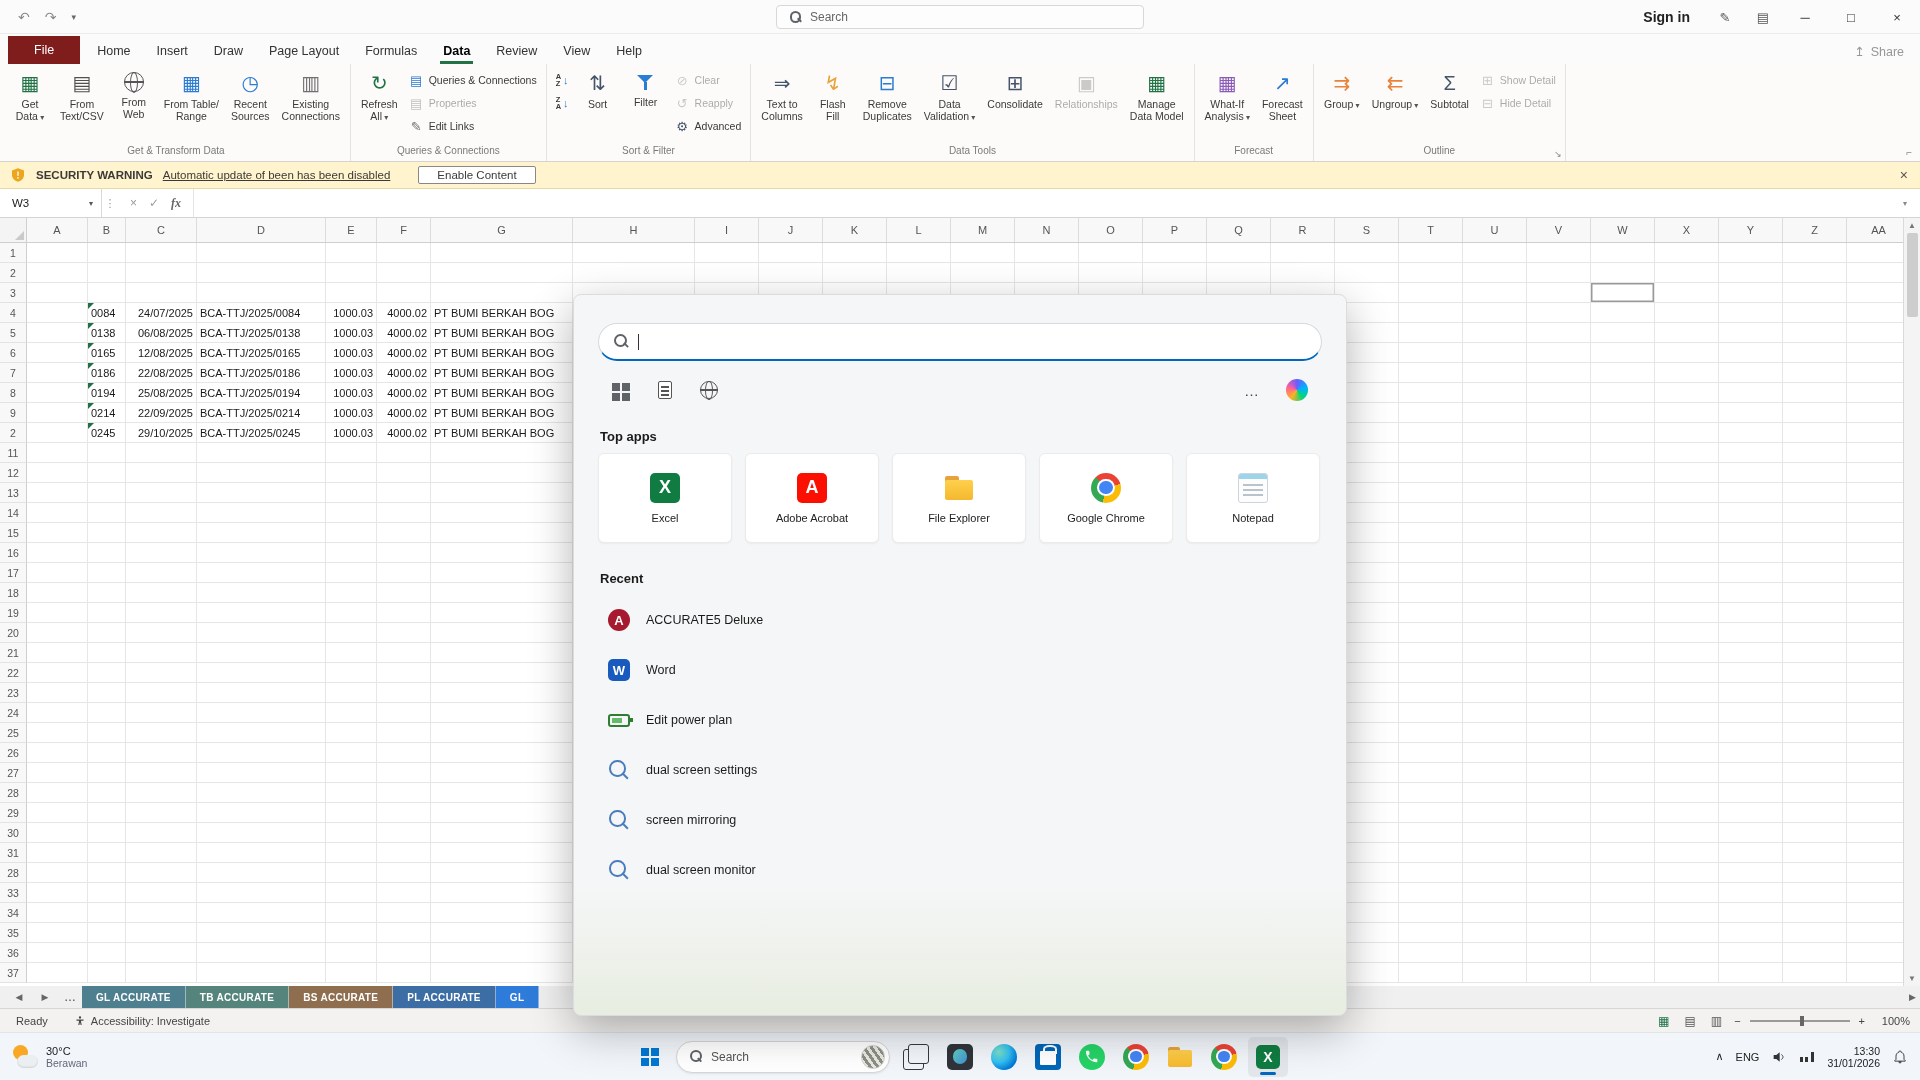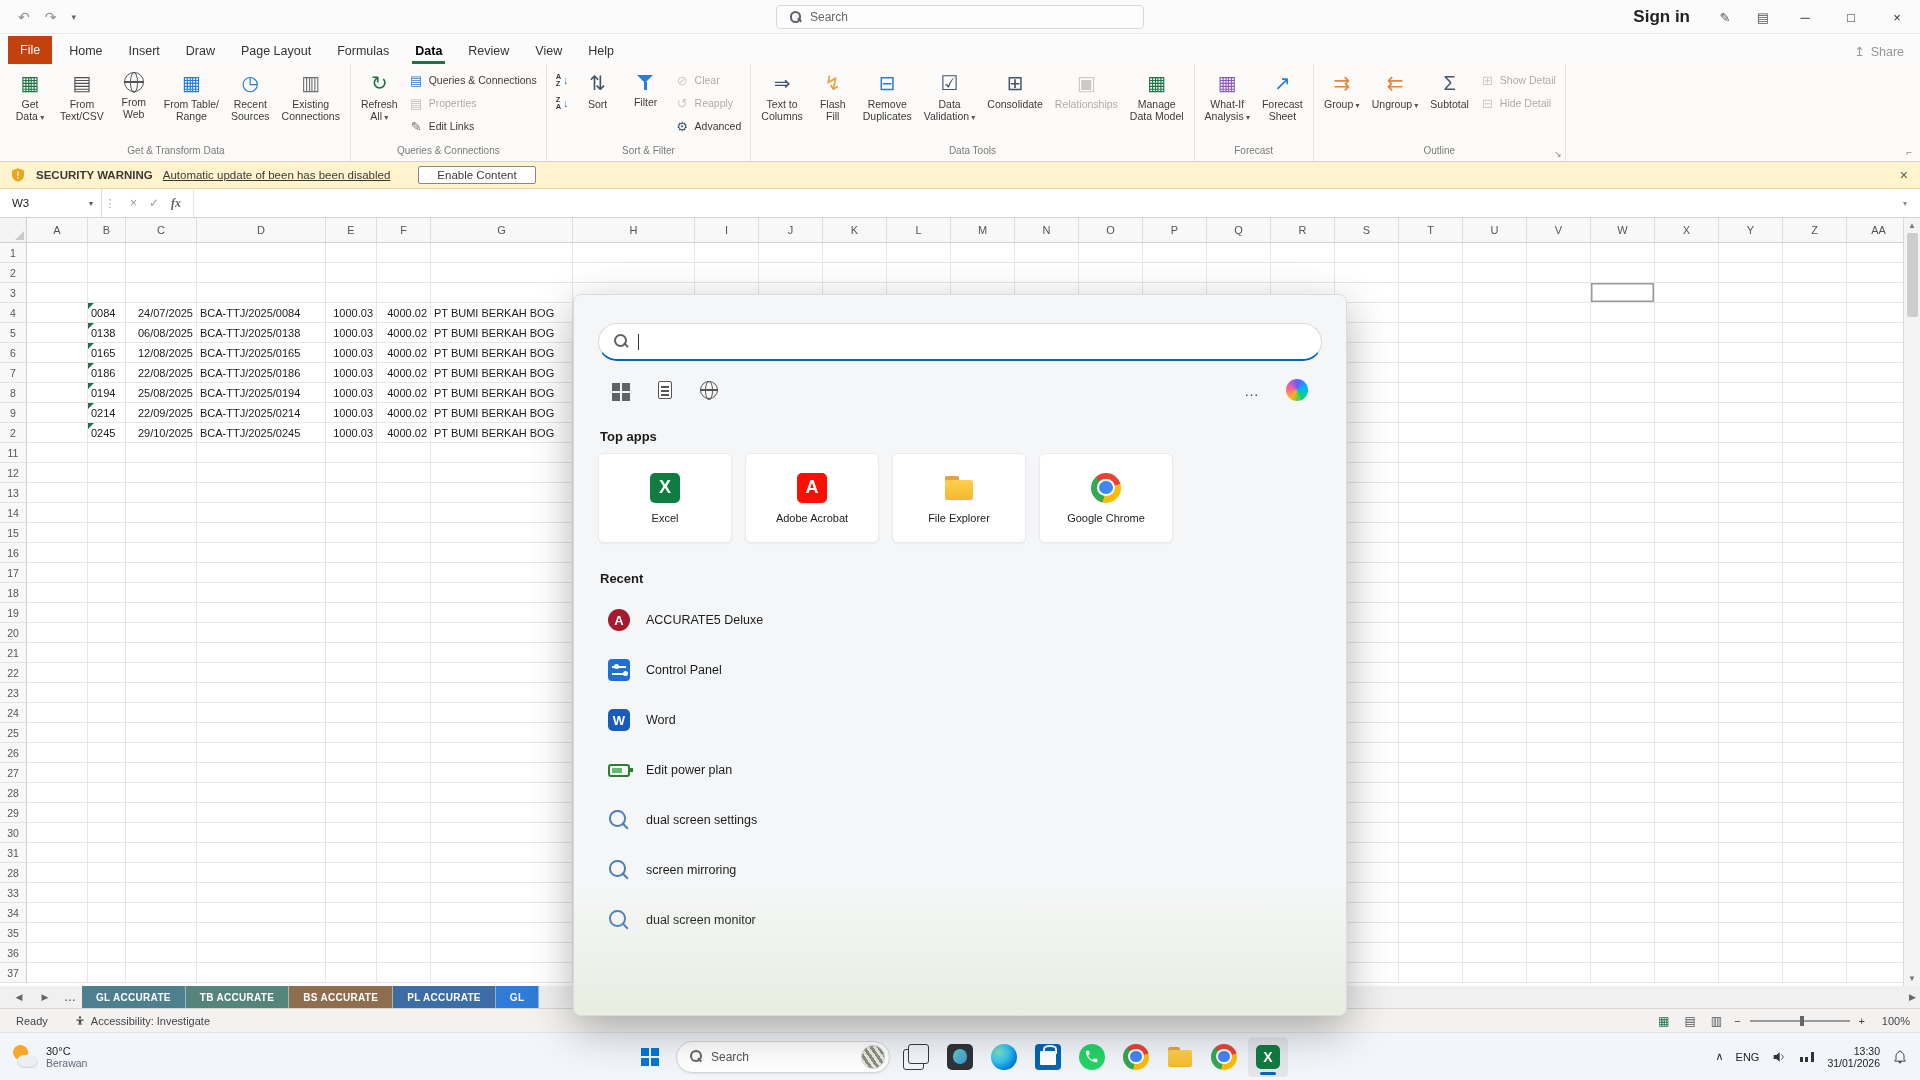--- a/index.html
+++ b/index.html
@@ -6,29 +6,29 @@
 html,body{width:1920px;height:1080px;overflow:hidden;background:#fff;font-family:"Liberation Sans","DejaVu Sans",sans-serif}
 #app{width:1920px;height:1080px;display:flex;flex-direction:column;position:relative}
 
 
 .titlebar{flex:0 0 34px;background:#fbfbfb;border-bottom:1px solid #ececec;display:flex;align-items:center;position:relative}
 .qat{display:flex;align-items:center;gap:15px;padding-left:18px;color:#8a8a8a;font-size:14px}
 .qat .small{font-size:9px;color:#666}
 .title-center{position:absolute;left:150px;width:610px;text-align:center;font-size:12.5px;color:#333;white-space:nowrap;overflow:hidden}
 .tb-search{position:absolute;left:776px;top:5px;width:368px;height:24px;border:1px solid #d8d8d8;border-radius:4px;background:#fdfdfd;display:flex;align-items:center;gap:8px;padding-left:12px;font-size:12px;color:#666}
 .tb-right{position:absolute;right:0;top:0;height:34px;display:flex;align-items:center}
-.signin{font-size:17px;color:#222;padding:0 16px;font-weight:600}
+.signin{font-size:14px;color:#222;padding:0 16px;font-weight:600}
 .tb-ico{width:38px;height:34px;display:flex;align-items:center;justify-content:center;color:#555;font-size:13px}
 .winctl{width:46px;height:34px;display:flex;align-items:center;justify-content:center;font-size:13px;color:#333}
 
 
 .tabsrow{flex:0 0 30px;background:#fbfbfb;display:flex;align-items:flex-end;padding-left:8px;position:relative}
 .rtabs{display:flex;align-items:flex-end;height:100%}
 .rtab{padding:6px 13px;font-size:12.5px;color:#333;position:relative;white-space:nowrap}
-.rtab.file{background:#c2410c;color:#fff;padding:7px 12px;margin-right:4px}
+.rtab.file{background:#7f1d1d;color:#fff;padding:7px 26px;margin-right:4px}
 .rtab.active{font-weight:700;color:#000}
 .rtab.active::after{content:'';position:absolute;left:10px;right:10px;bottom:0;height:3px;background:#217346}
 .share{position:absolute;right:16px;bottom:5px;color:#979797;font-size:12.5px;display:flex;align-items:center;gap:6px}
 
 
 .ribbon{flex:0 0 98px;background:#fcfbfa;border-bottom:1px solid #d5d3d1;display:flex;align-items:stretch;padding:0 2px;position:relative}
 .rgroup{display:flex;flex-direction:column;border-right:1px solid #e5e3e1;padding:2px 5px 0;position:relative}
 .rrow{flex:1;display:flex;align-items:stretch;gap:2px}
 .rgl{height:18px;font-size:10px;color:#7a7a7a;text-align:center;line-height:15px;white-space:nowrap}
 .rbtn{display:flex;flex-direction:column;align-items:center;padding:6px 5px 2px;min-width:46px;border-radius:3px;text-align:center}
@@ -1793,32 +1793,32 @@
           <div class="tlab">Adobe Acrobat</div>
         </div>
         <div class="tile">
           <span class="ic-folder" style="width: 30px; height: 30px;"></span>
           <div class="tlab">File Explorer</div>
         </div>
         <div class="tile">
           <span class="ic-chrome" style="width: 30px; height: 30px;"></span>
           <div class="tlab">Google Chrome</div>
         </div>
+        <div class="tile">
+          <span class="ic-notepad" style="width: 30px; height: 30px;"></span>
+          <div class="tlab">Notepad</div>
+        </div>
       </div>
     <div class="ov-label" style="top:276px">Recent</div>
     <div id="recent-list">
         <div class="ritem">
           <span class="ic-letter" style="width: 22px; height: 22px; background: rgb(166, 25, 46); font-size: 13px; border-radius: 50%;">A</span>
           <span class="rilab">ACCURATE5 Deluxe</span>
         </div>
         <div class="ritem">
-          <span class="ic-control" style="width: 22px; height: 22px;"></span>
-          <span class="rilab">Control Panel</span>
-        </div>
-        <div class="ritem">
           <span class="ic-letter" style="width: 22px; height: 22px; background: rgb(24, 90, 189); font-size: 13px;">W</span>
           <span class="rilab">Word</span>
         </div>
         <div class="ritem">
           <span class="ic-batt" style="width: 22px; height: 13px;"></span>
           <span class="rilab">Edit power plan</span>
         </div>
         <div class="ritem">
           <span class="ic-maglass blue" style="width: 22px; height: 22px;"></span>
           <span class="rilab">dual screen settings</span>

